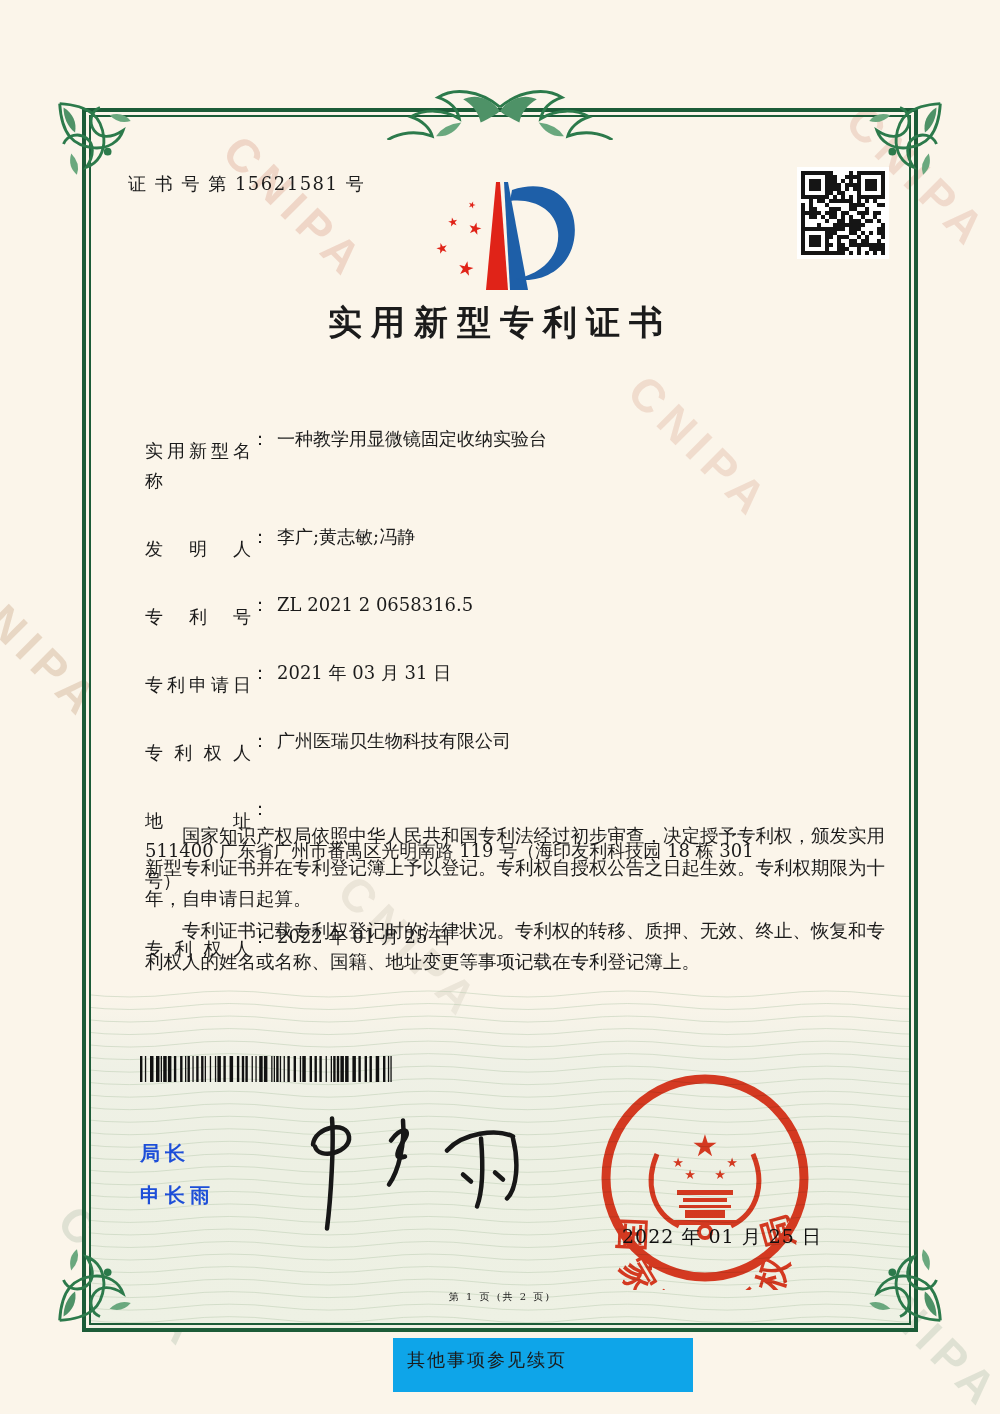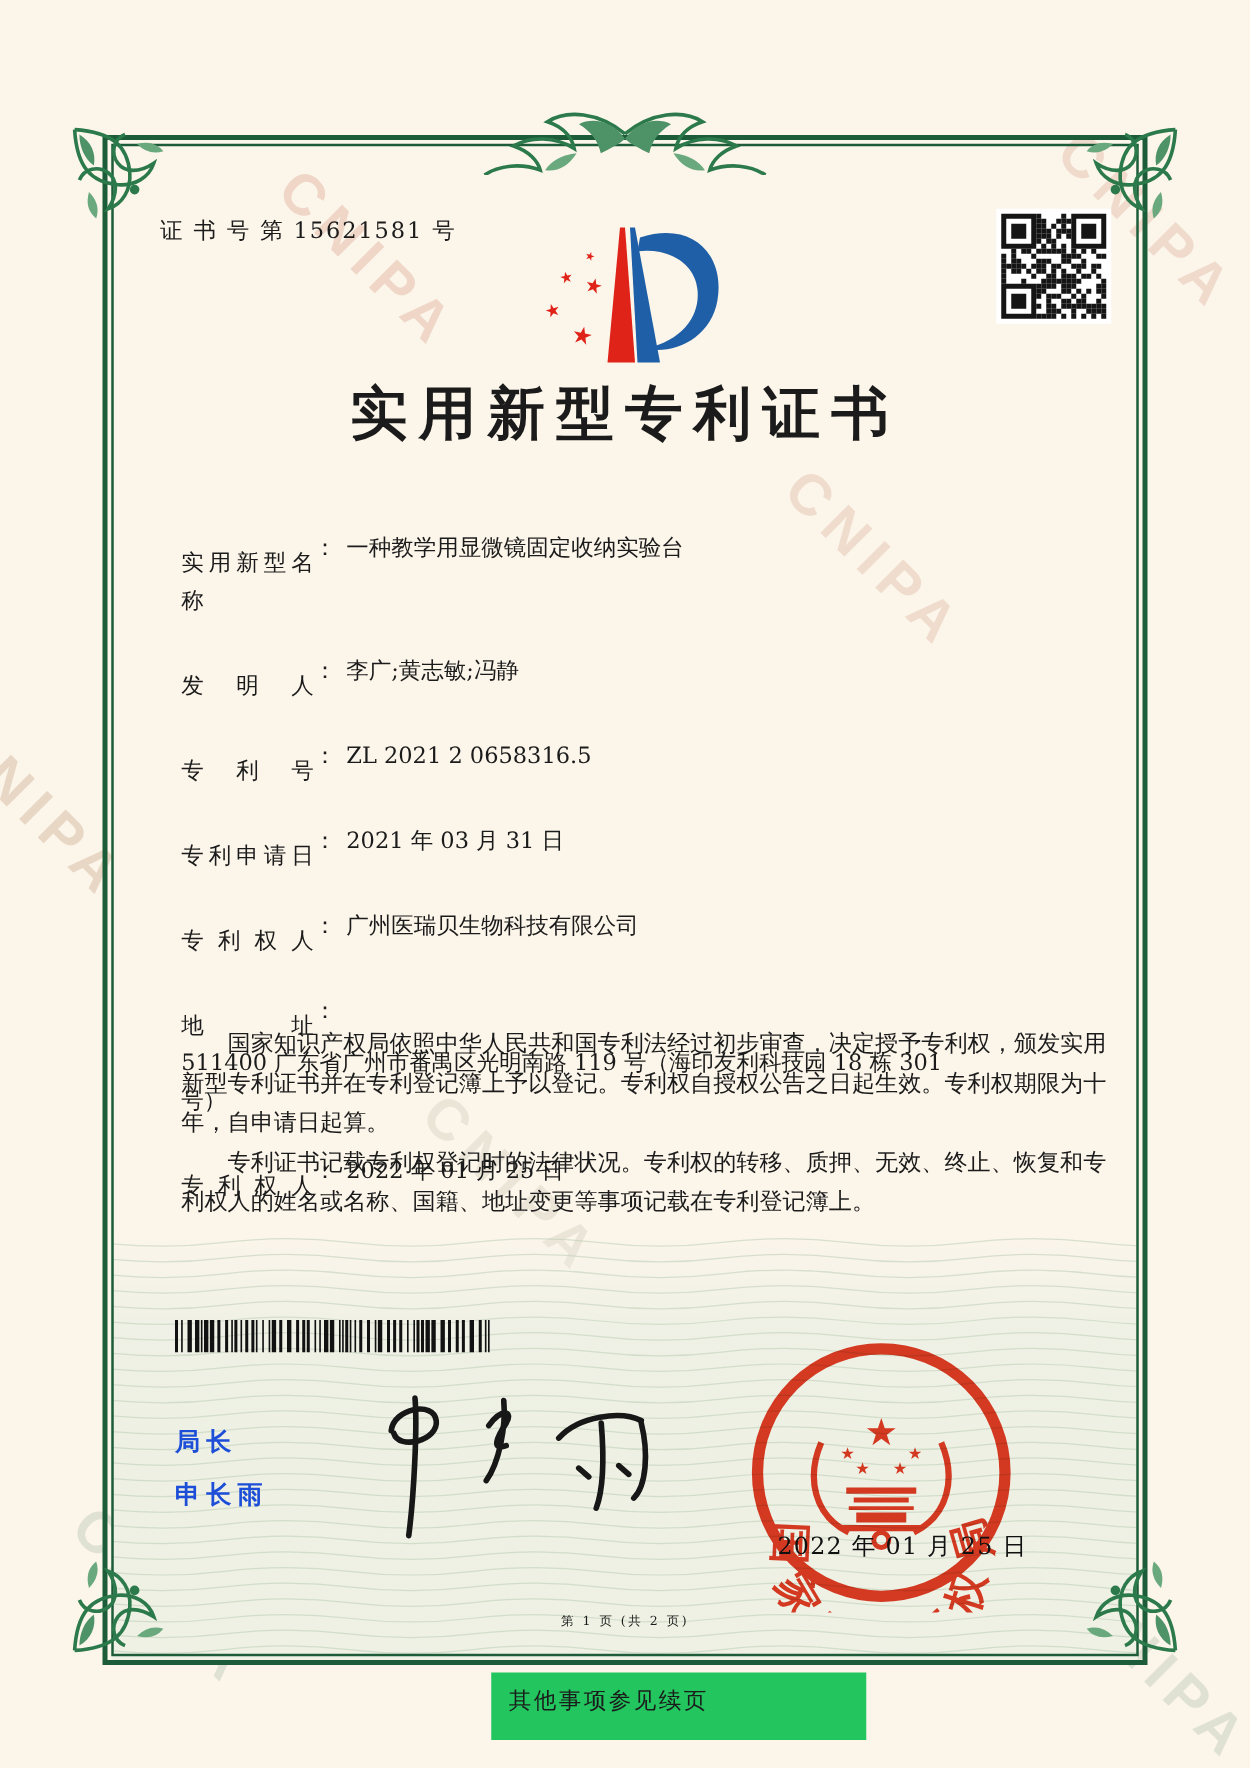--- a/index.html
+++ b/index.html
@@ -23,21 +23,21 @@
   .corner{position:absolute;width:96px;height:96px;}
   .corner svg{width:100%;height:100%;}
   .c-tr{transform:scaleX(-1);} .c-bl{transform:scaleY(-1);} .c-br{transform:scale(-1,-1);}
 
   .cert-no{position:absolute;left:128px;top:172px;font-size:18px;letter-spacing:1.5px;}
 
   .qr-box{position:absolute;left:797px;top:167px;width:92px;height:92px;background:#fff;}
   .logo{position:absolute;left:420px;top:160px;width:180px;height:140px;}
 
   .title{position:absolute;left:82px;top:300px;width:836px;text-align:center;
-         font-size:46px;font-weight:700;letter-spacing:9px;}
+         font-size:34px;font-weight:700;letter-spacing:9px;}
 
   .fields{position:absolute;left:145px;top:424px;width:742px;}
   .field-row{position:relative;margin-bottom:26px;font-size:18px;line-height:30px;}
   .f-label{display:inline-block;width:106px;text-align:justify;text-align-last:justify;vertical-align:top;margin-top:12px;}
   .f-colon{margin-right:8px;}
   .f-value{display:inline-block;max-width:612px;vertical-align:top;}
   .grant-no{position:absolute;left:360px;top:0;}
 
   .body-text{position:absolute;left:145px;top:820px;width:740px;}
   .body-text p{margin:0;font-size:18.5px;line-height:31.5px;text-indent:2em;}
@@ -46,21 +46,21 @@
   .director{position:absolute;left:140px;font-family:"Liberation Sans",sans-serif;
             font-weight:600;font-size:20px;letter-spacing:5px;color:#1d4ed8;}
   .sig{position:absolute;left:285px;top:1100px;width:250px;height:140px;}
   .sig path{fill:none;stroke:#171717;stroke-width:4.5;stroke-linecap:round;}
 
   .seal{position:absolute;left:593px;top:1066px;width:224px;height:224px;mix-blend-mode:multiply;opacity:.95;}
   .seal-date{position:absolute;left:622px;top:1224px;font-size:19px;letter-spacing:1px;color:#101010;z-index:5;}
 
   .page-footer{position:absolute;left:82px;top:1290px;width:836px;text-align:center;font-size:10px;letter-spacing:2px;}
 
-  .note-box{position:absolute;left:393px;top:1338px;width:300px;height:54px;background:#22c55e;}
+  .note-box{position:absolute;left:393px;top:1338px;width:300px;height:54px;background:#0ea5e9;}
   .note-box span{display:block;padding:10px 0 0 14px;font-size:18px;letter-spacing:2px;}
 
   .orn-top{position:absolute;left:340px;top:78px;width:320px;height:62px;}
   .g-stroke{fill:none;stroke:#2c7a4b;stroke-width:3;}
   .g-fill{fill:#4e9267;}
   .g-fill2{fill:#6aa87e;}
 </style>
 </head>
 <body>
 

